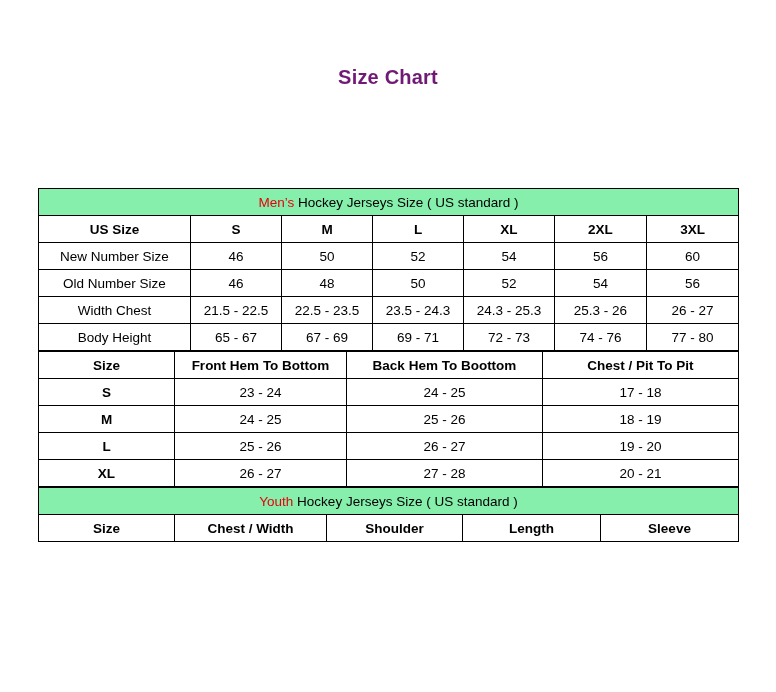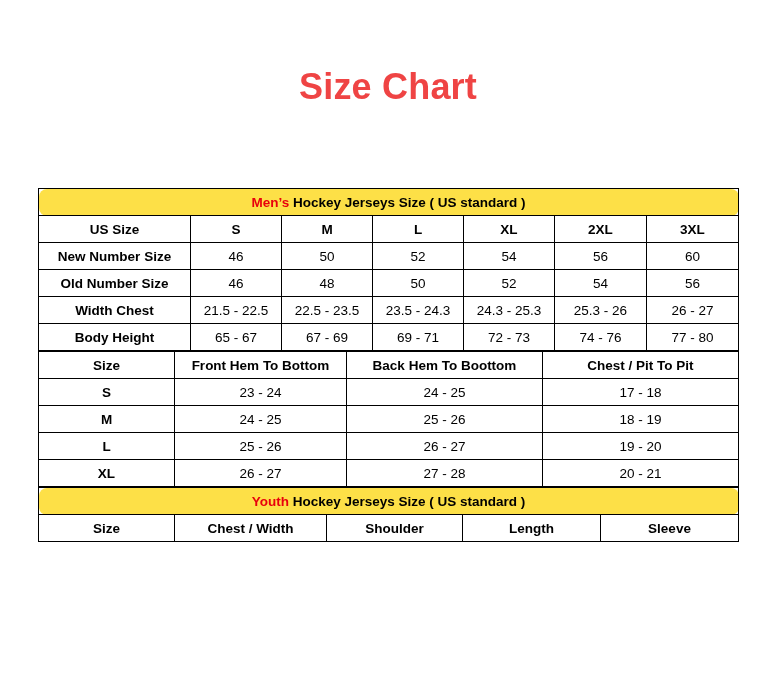--- a/index.html
+++ b/index.html
@@ -15,22 +15,22 @@
     overflow: hidden;
   }
   .page {
     width: 776px;
     height: 692px;
     position: relative;
     box-sizing: border-box;
   }
   .title {
     text-align: center;
-    color: #ef4444;
-    font-size: 36px;
+    color: #701a75;
+    font-size: 20px;
     font-weight: bold;
     margin-top: 66px;
     margin-bottom: 0;
     letter-spacing: 0.2px;
   }
   .chart-wrap {
     position: absolute;
     left: 38px;
     top: 122px;
     width: 700px;
@@ -42,35 +42,34 @@
   }
   table.chart td {
     border: 1px solid #000000;
     font-size: 13.5px;
     text-align: center;
     vertical-align: middle;
     height: 26px;
     padding: 0 2px;
   }
   td.section {
-    background: #fde047;
-    font-weight: bold;
+    background: #86efac;
+    font-weight: normal;
     font-size: 14.5px;
     height: 30px;
-    border-radius: 8px;
   }
   td.section .accent {
     color: #e8000d;
   }
   td.hdr {
     font-weight: bold;
     margin-left: 20px;
   }
   td.rowlabel {
-    font-weight: bold;
+    font-weight: normal;
   }
   td.rowlabel-b {
     font-weight: bold;
   }
 </style>
 </head>
 <body>
 
 <div class="page">
 

